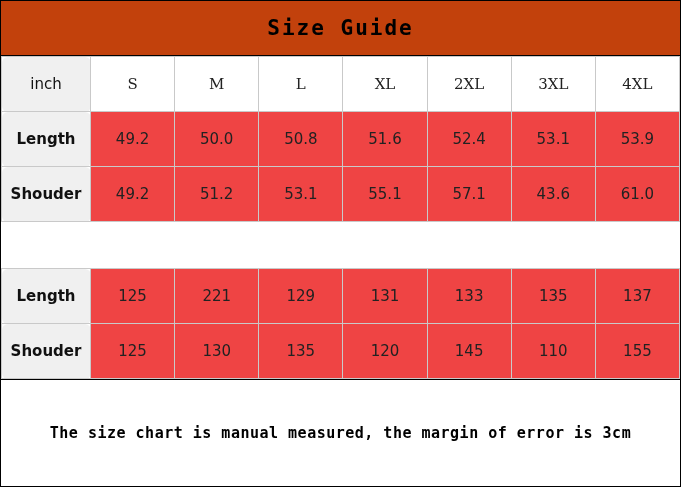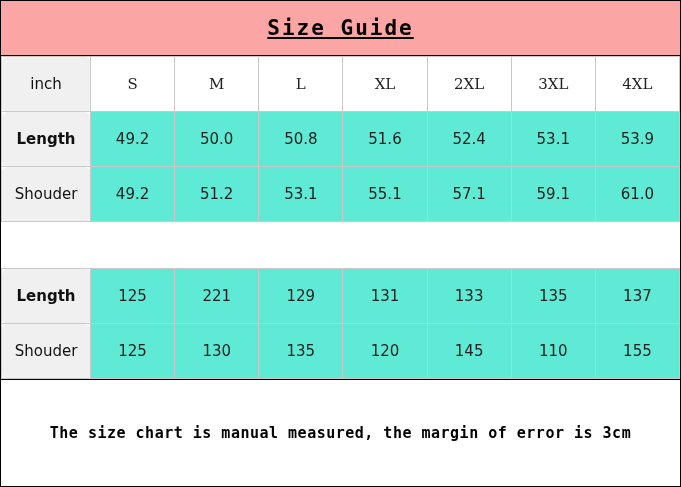--- a/index.html
+++ b/index.html
@@ -28,23 +28,22 @@
     height: 54px;
     flex: 0 0 54px;
     display: flex;
     align-items: center;
     justify-content: center;
     font-family: "DejaVu Sans Mono", monospace;
     font-size: 21px;
     font-weight: bold;
     letter-spacing: 2px;
     color: #000000;
-    background: #fca5a5;
+    background: #c2410c;
     border-bottom: 1px solid #000000;
-    text-decoration: underline;
   }
   table.size-table {
     border-collapse: collapse;
     width: 100%;
     table-layout: fixed;
   }
   table.size-table td {
     border: 1px solid #c9c9c9;
     text-align: center;
     vertical-align: middle;
@@ -62,30 +61,30 @@
     border-radius: 6px;
   }
   td.unit-cell {
     font-size: 15px;
     color: #222222;
   }
   td.rowlabel {
     font-weight: bold;
   }
   td.rowlabel-normal {
-    font-weight: normal;
+    font-weight: bold;
   }
   td.header-size {
     font-family: "DejaVu Serif", serif;
     font-size: 14px;
     color: #333333;
     background: #ffffff;
   }
   td.value-cell {
-    background: #5eead4;
+    background: #ef4444;
     font-size: 15px;
   }
   tr.spacer-row td {
     height: 46px;
     background: #ffffff;
     border-left: 1px solid #ffffff;
     border-right: 1px solid #ffffff;
   }
   tr.spacer-row td.first-col {
     background: #ffffff;
@@ -136,21 +135,21 @@
         <td class="value-cell">53.9</td>
       </tr>
 
       <tr>
         <td class="first-col rowlabel-normal">Shouder</td>
         <td class="value-cell">49.2</td>
         <td class="value-cell">51.2</td>
         <td class="value-cell">53.1</td>
         <td class="value-cell">55.1</td>
         <td class="value-cell">57.1</td>
-        <td class="value-cell">59.1</td>
+        <td class="value-cell">43.6</td>
         <td class="value-cell">61.0</td>
       </tr>
 
       <tr class="spacer-row">
         <td class="first-col"></td>
         <td></td>
         <td></td>
         <td></td>
         <td></td>
         <td></td>

